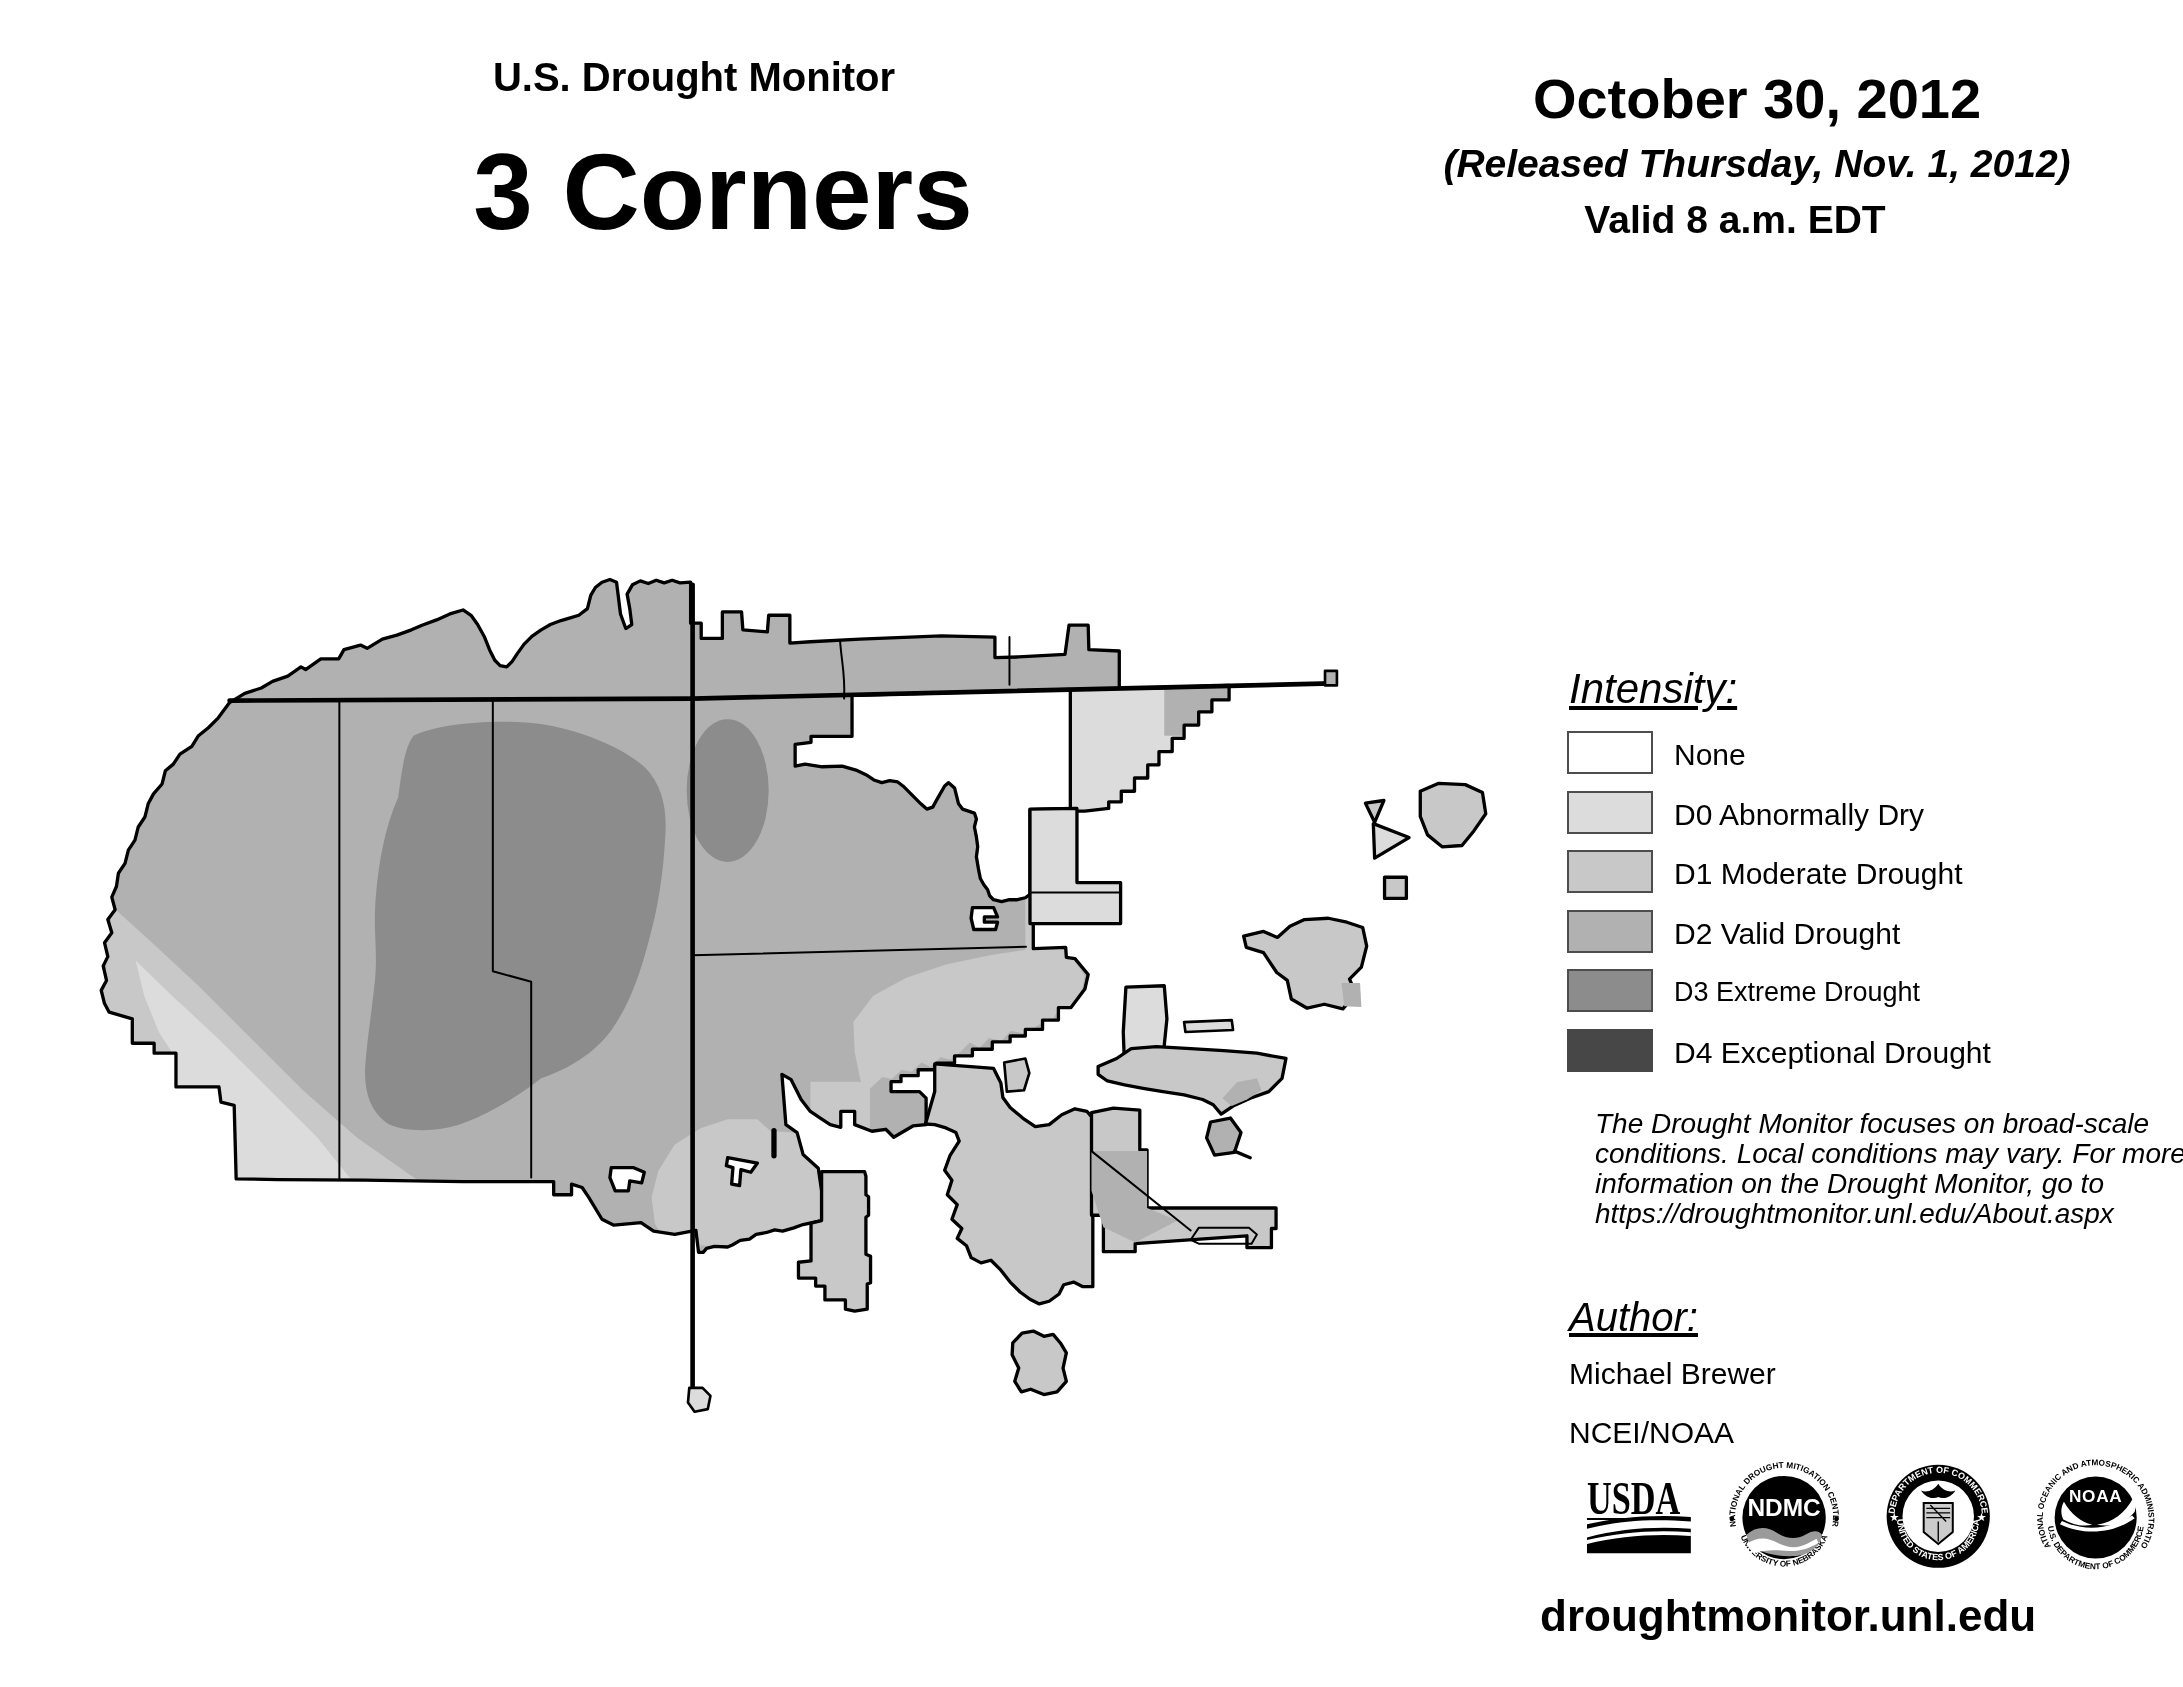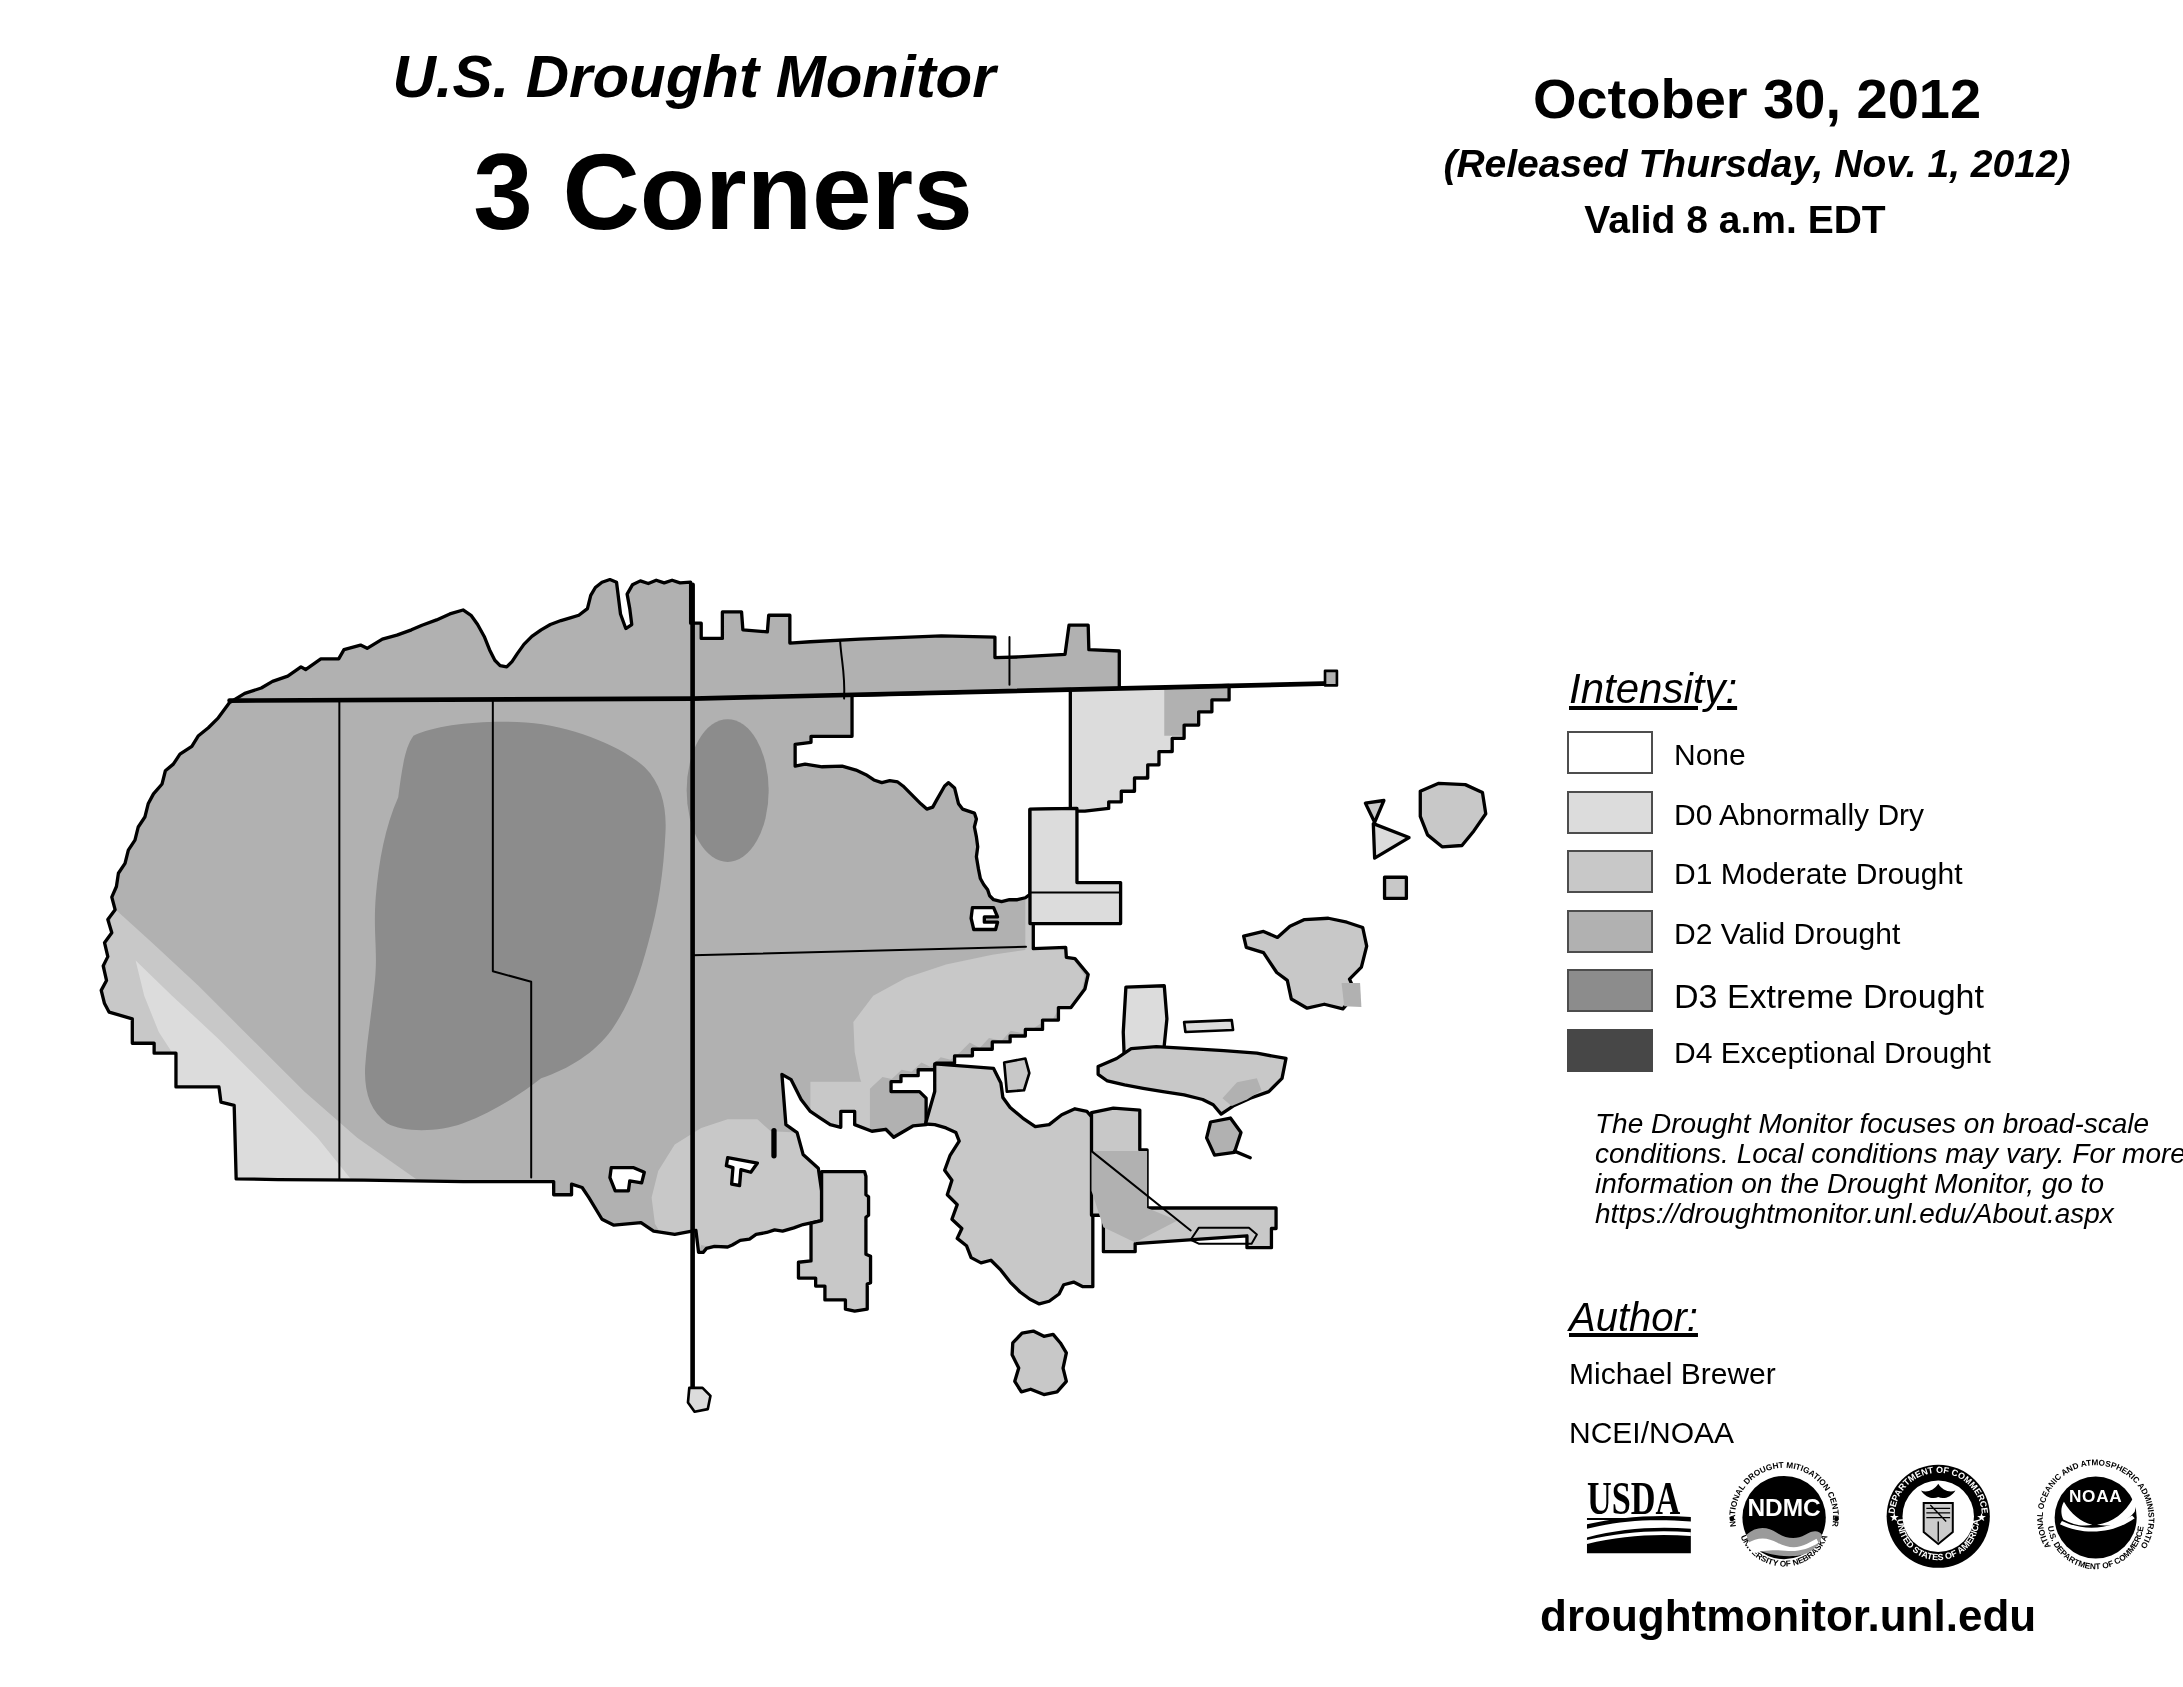--- a/index.html
+++ b/index.html
@@ -3,21 +3,21 @@
 <meta charset="utf-8">
 <style>
 html,body{margin:0;padding:0;}
 body{width:2183px;height:1687px;background:#ffffff;font-family:"Liberation Sans",sans-serif;position:relative;overflow:hidden;}
 .abs{position:absolute;white-space:nowrap;}
 .ctr{transform:translateX(-50%);}
 </style>
 </head>
 <body>
 
-<div class="abs ctr" style="left:694px;top:42px;font-size:60px;font-weight:bold;font-style:italic;">U.S. Drought Monitor</div>
+<div class="abs ctr" style="left:694px;top:55px;font-size:40px;font-weight:bold;">U.S. Drought Monitor</div>
 
 <div class="abs ctr" style="left:723px;top:130px;font-size:107px;font-weight:bold;">3 Corners</div>
 
 <div class="abs ctr" style="left:1757px;top:66px;font-size:56px;font-weight:bold;">October 30, 2012</div>
 
 <div class="abs ctr" style="left:1757px;top:142px;font-size:39px;font-weight:bold;font-style:italic;">(Released Thursday, Nov. 1, 2012)</div>
 
 <div class="abs ctr" style="left:1735px;top:198px;font-size:39px;font-weight:bold;text-align:right;">Valid 8 a.m. EDT</div>
 
 <div class="abs" style="left:1569px;top:665px;font-size:42px;font-style:italic;text-decoration:underline;">Intensity:</div>
@@ -33,21 +33,21 @@
 <div class="abs" style="left:1567px;top:850px;width:82px;height:39px;background:#c8c8c8;border:2px solid #4d4d4d;"></div>
 
 <div class="abs" style="left:1674px;top:857px;font-size:30px;">D1 Moderate Drought</div>
 
 <div class="abs" style="left:1567px;top:910px;width:82px;height:39px;background:#b1b1b1;border:2px solid #4d4d4d;"></div>
 
 <div class="abs" style="left:1674px;top:917px;font-size:30px;">D2 Valid Drought</div>
 
 <div class="abs" style="left:1567px;top:969px;width:82px;height:39px;background:#8c8c8c;border:2px solid #4d4d4d;"></div>
 
-<div class="abs" style="left:1674px;top:977px;font-size:34px;">D3 Extreme Drought</div>
+<div class="abs" style="left:1674px;top:977px;font-size:27px;">D3 Extreme Drought</div>
 
 <div class="abs" style="left:1567px;top:1029px;width:82px;height:39px;background:#474747;border:2px solid #474747;"></div>
 
 <div class="abs" style="left:1674px;top:1036px;font-size:30px;">D4 Exceptional Drought</div>
 
 <div class="abs" style="left:1569px;top:1109px;font-size:28px;font-style:italic;line-height:30px;white-space:normal;width:595px;margin-left:26px;">The Drought Monitor focuses on broad-scale conditions. Local conditions may vary. For more information on the Drought Monitor, go to https://droughtmonitor.unl.edu/About.aspx</div>
 
 <div class="abs" style="left:1569px;top:1295px;font-size:40px;font-style:italic;text-decoration:underline;">Author:</div>
 
 <div class="abs" style="left:1569px;top:1357px;font-size:30px;">Michael Brewer</div>

